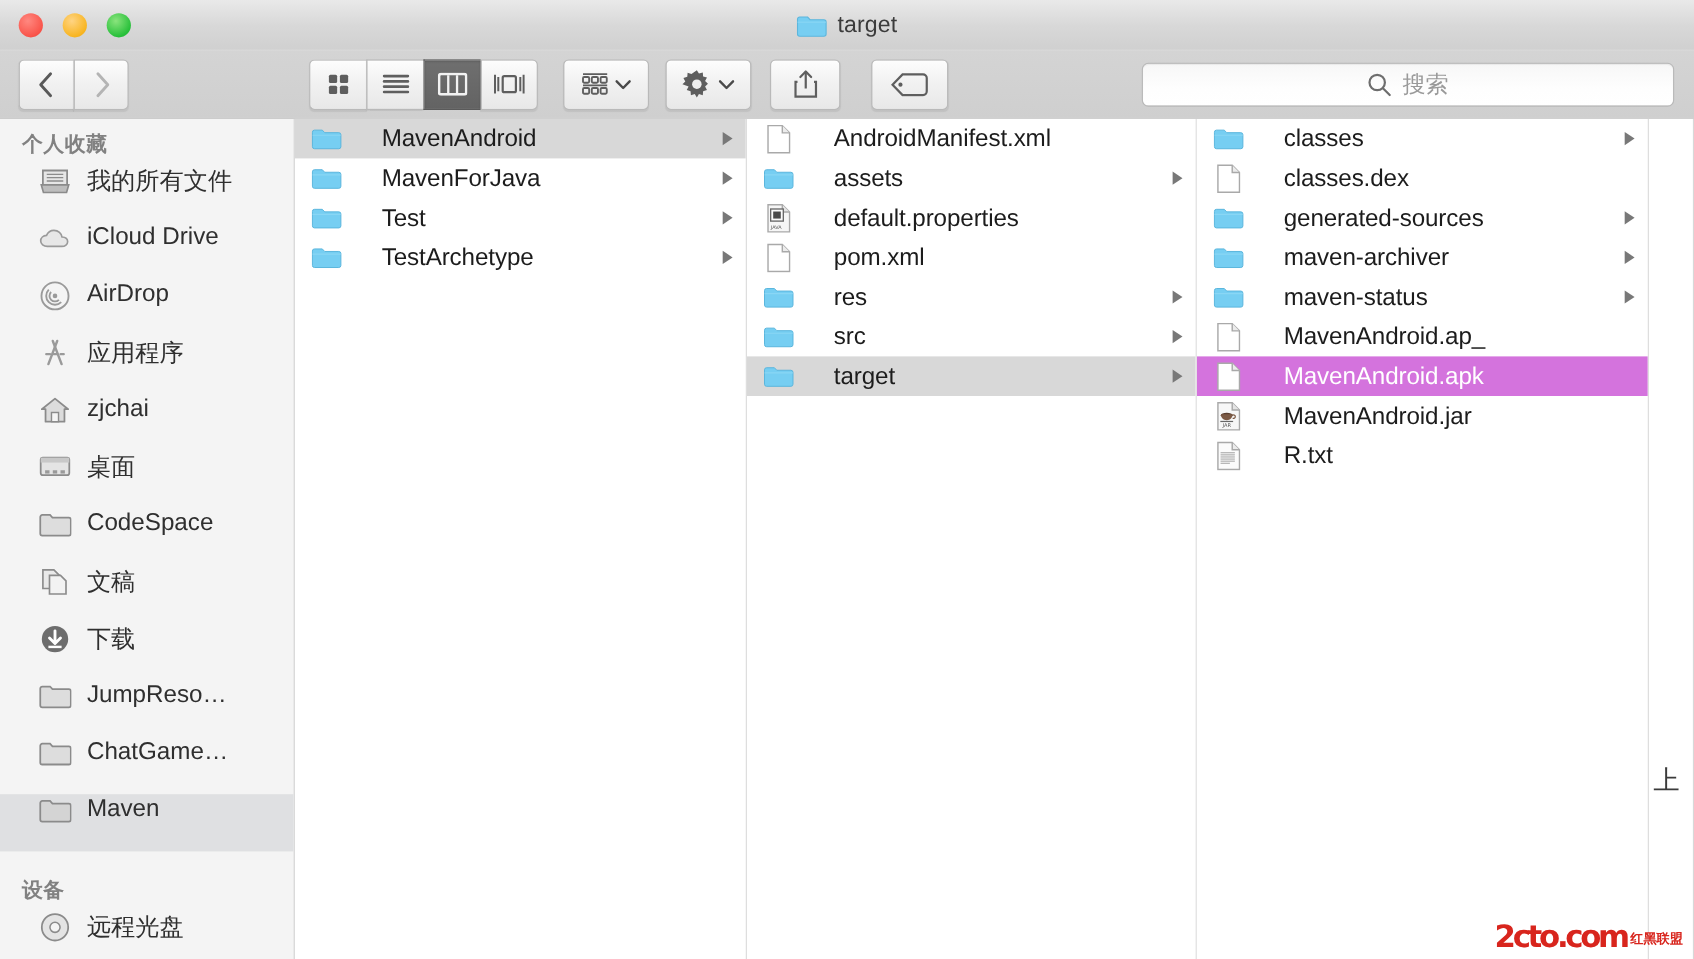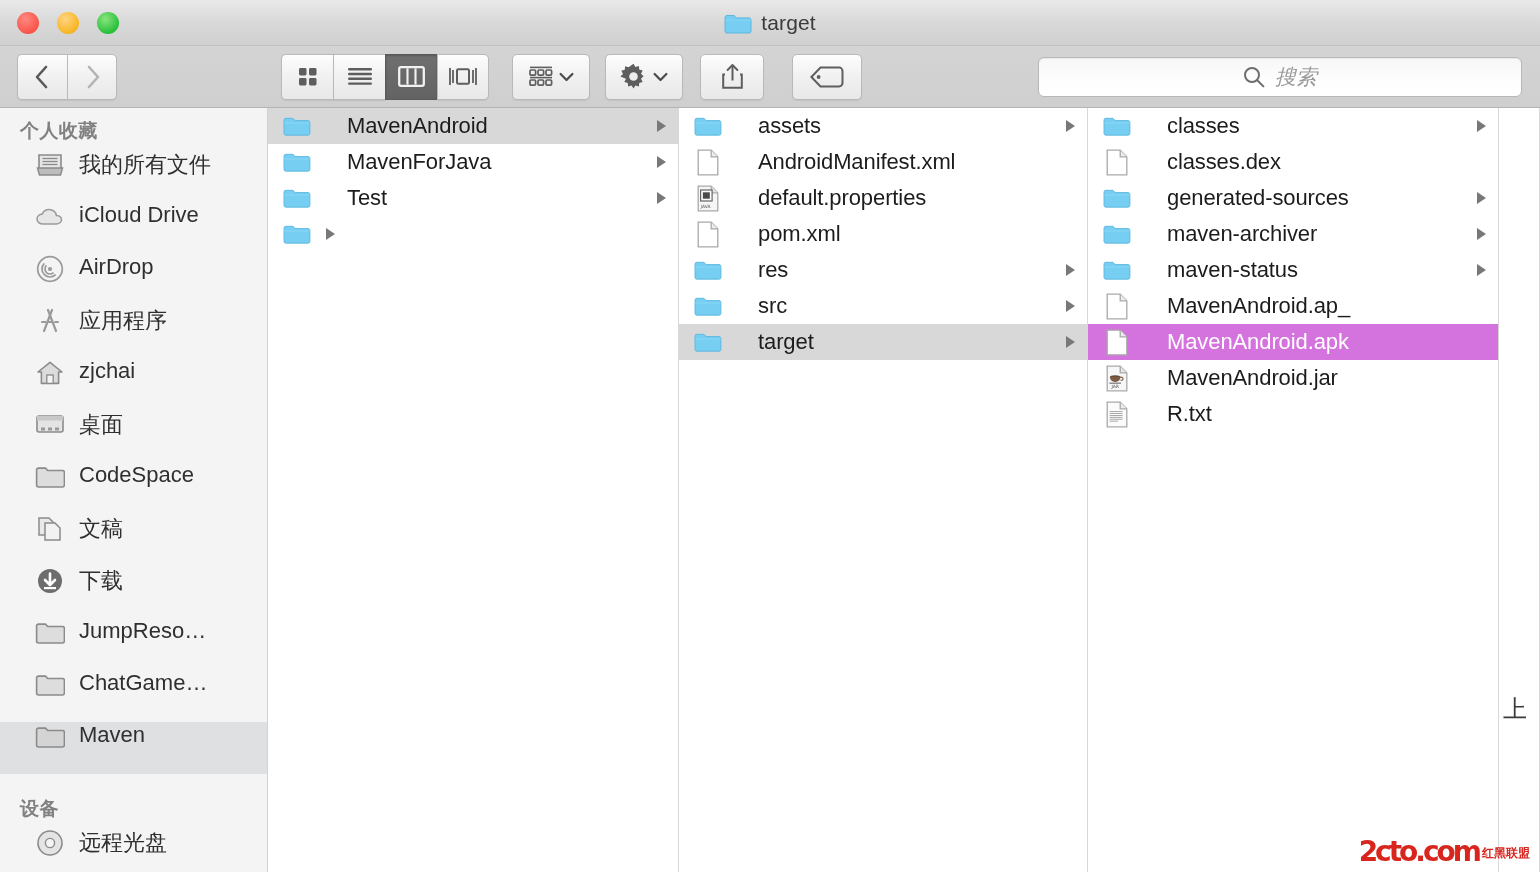--- a/index.html
+++ b/index.html
@@ -32,21 +32,21 @@
   }
   .win-title-text {
     font-size:21px; color:#3b3b3b; letter-spacing:.1px;
   }
 
   
   .toolbar {
     position:absolute; left:0; top:46px; width:1540px; height:62px;
     background:linear-gradient(to bottom,#d4d4d4 0%,#cfcfcf 100%);
     border-bottom:1px solid #b4b4b4;
-    display:flex; align-items:center;font-style:italic;
+    display:flex; align-items:center;
   }
   .btn {
     background:linear-gradient(to bottom,#fdfdfd 0%,#f1f1f1 48%,#e8e8e8 100%);
     border:1px solid #b9b9b9; border-radius:5px;
     box-shadow:0 1px 0 rgba(255,255,255,.65) inset, 0 1px 1px rgba(0,0,0,.07);
     display:flex; align-items:center; justify-content:center;
     cursor:default;
   }
   .nav-group { position:absolute; left:17px; display:flex; }
   .nav-btn { width:50px; height:46px; }
@@ -464,52 +464,53 @@
               </svg>
           </span>
         </div>
         <div class="row">
           <span class="row-icon">
             <svg class="ico" width="28" height="22" viewBox="0 0 28 22">
               <path d="M1 5.2a1.9 1.9 0 0 1 1.9-1.9h7.1l2.2 2.3H25a1.9 1.9 0 0 1 1.9 1.9v10.8a1.9 1.9 0 0 1-1.9 1.9H2.9A1.9 1.9 0 0 1 1 18.3z" fill="#76cef2" stroke="#5ab5dd" stroke-width=".9"></path>
               <path d="M1 7.4h25.9v1.1H1z" fill="#93daf6" opacity=".65"></path>
             </svg>
           </span>
+          <span class="row-label">TestArchetype</span>
           <span class="row-chevron">
             <svg class="ico" width="11" height="14" viewBox="0 0 11 14">
                 <polygon points="1,1 10,7 1,13" fill="#787878"></polygon>
               </svg>
           </span>
         </div>
       </div>
 
       <div class="col col-2">
-        <div class="row">
-          <span class="row-icon">
-            <svg class="ico" width="28" height="22" viewBox="0 0 28 22">
-              <path d="M1 5.2a1.9 1.9 0 0 1 1.9-1.9h7.1l2.2 2.3H25a1.9 1.9 0 0 1 1.9 1.9v10.8a1.9 1.9 0 0 1-1.9 1.9H2.9A1.9 1.9 0 0 1 1 18.3z" fill="#76cef2" stroke="#5ab5dd" stroke-width=".9"></path>
-              <path d="M1 7.4h25.9v1.1H1z" fill="#93daf6" opacity=".65"></path>
-            </svg>
-          </span>
-          <span class="row-label">assets</span>
-          <span class="row-chevron">
-            <svg class="ico" width="11" height="14" viewBox="0 0 11 14">
-                <polygon points="1,1 10,7 1,13" fill="#787878"></polygon>
-              </svg>
-          </span>
-        </div>
         <div class="row">
           <span class="row-icon">
             <svg class="ico" width="22" height="27" viewBox="0 0 22 27">
               <path d="M1.2 1.2h13l6.6 6.6v18H1.2z" fill="#ffffff" stroke="#a9a9a9" stroke-width="1.3"></path>
               <path d="M14.2 1.2v6.6h6.6" fill="#ececec" stroke="#a9a9a9" stroke-width="1.3"></path>
             </svg>
           </span>
           <span class="row-label">AndroidManifest.xml</span>
           <span class="row-chevron"></span>
+        </div>
+        <div class="row">
+          <span class="row-icon">
+            <svg class="ico" width="28" height="22" viewBox="0 0 28 22">
+              <path d="M1 5.2a1.9 1.9 0 0 1 1.9-1.9h7.1l2.2 2.3H25a1.9 1.9 0 0 1 1.9 1.9v10.8a1.9 1.9 0 0 1-1.9 1.9H2.9A1.9 1.9 0 0 1 1 18.3z" fill="#76cef2" stroke="#5ab5dd" stroke-width=".9"></path>
+              <path d="M1 7.4h25.9v1.1H1z" fill="#93daf6" opacity=".65"></path>
+            </svg>
+          </span>
+          <span class="row-label">assets</span>
+          <span class="row-chevron">
+            <svg class="ico" width="11" height="14" viewBox="0 0 11 14">
+                <polygon points="1,1 10,7 1,13" fill="#787878"></polygon>
+              </svg>
+          </span>
         </div>
         <div class="row">
           <span class="row-icon">
             <svg class="ico" width="22" height="27" viewBox="0 0 22 27">
               <path d="M1.2 1.2h13l6.6 6.6v18H1.2z" fill="#f6f6f6" stroke="#a9a9a9" stroke-width="1.3"></path>
               <path d="M14.2 1.2v6.6h6.6" fill="#e4e4e4" stroke="#a9a9a9" stroke-width="1.3"></path>
               <rect x="3.6" y="5" width="11.5" height="11" fill="#fafafa" stroke="#666" stroke-width="1.2"></rect>
               <rect x="5.9" y="7.3" width="6.9" height="6.4" fill="#4a4a4a"></rect>
               <text x="8.6" y="23" font-size="4.4" fill="#555" text-anchor="middle" font-family="DejaVu Sans">JAVA</text>
             </svg>

